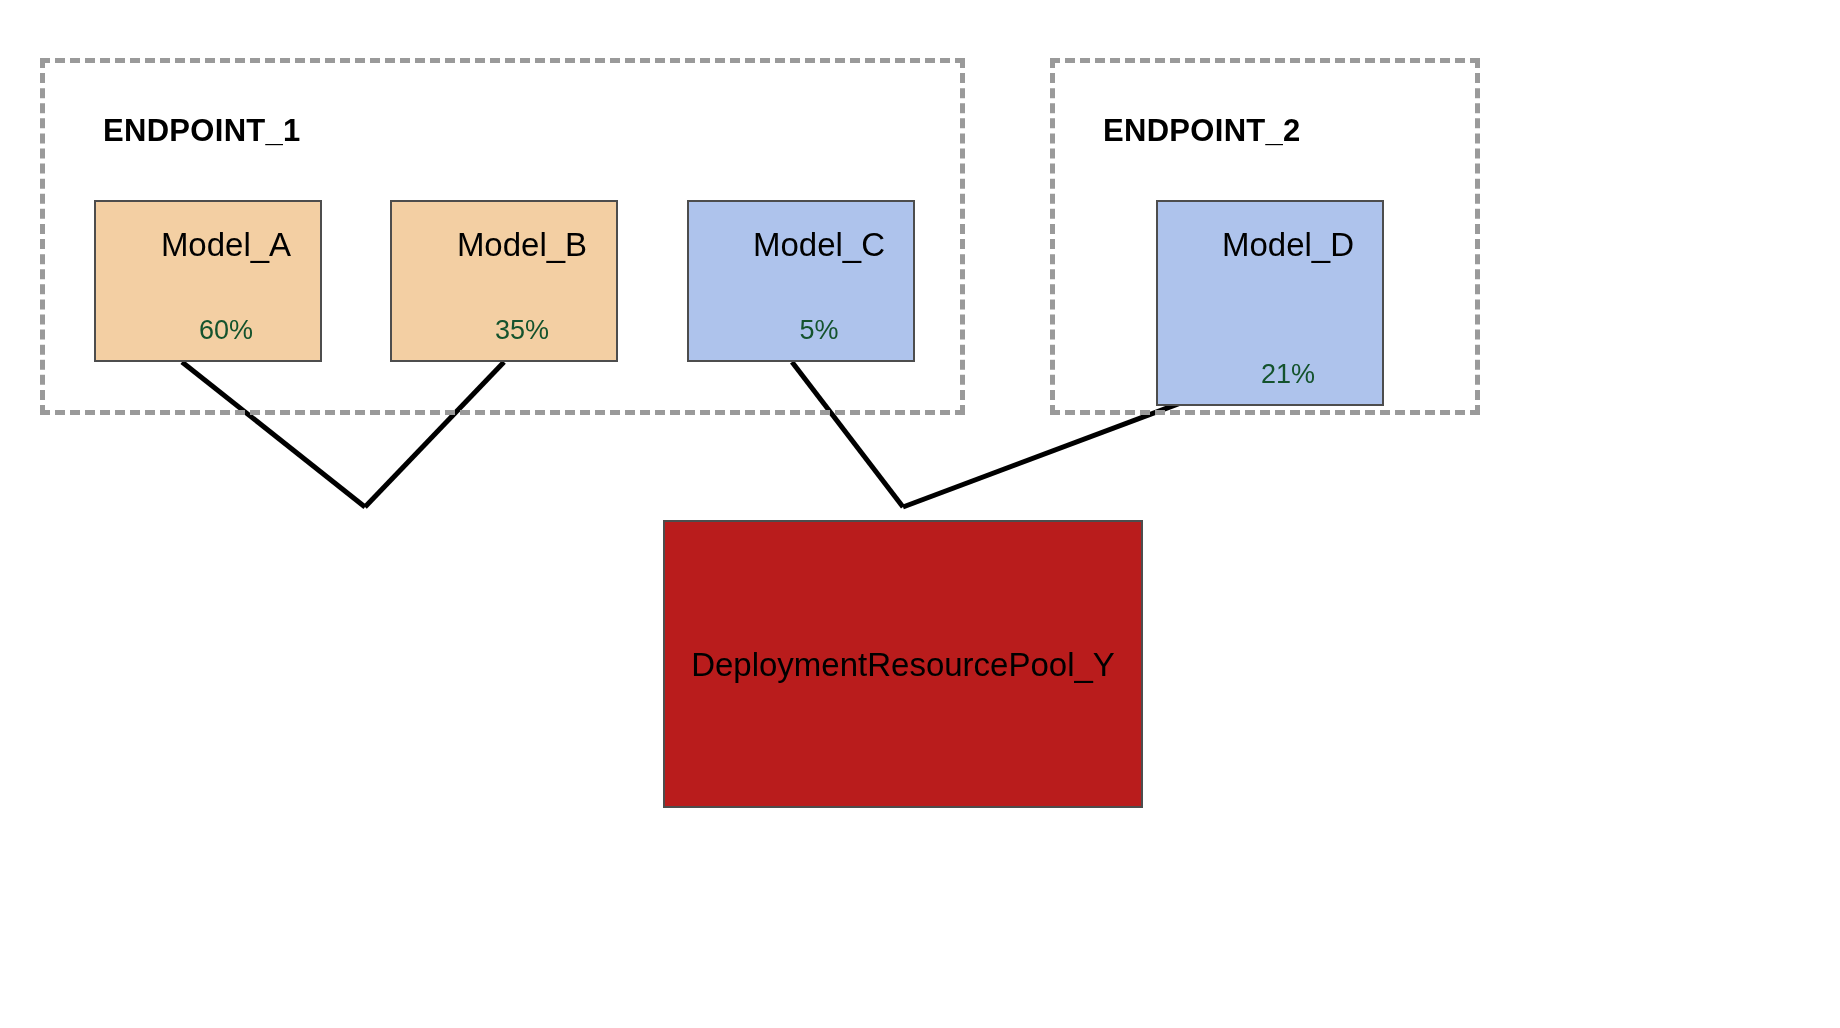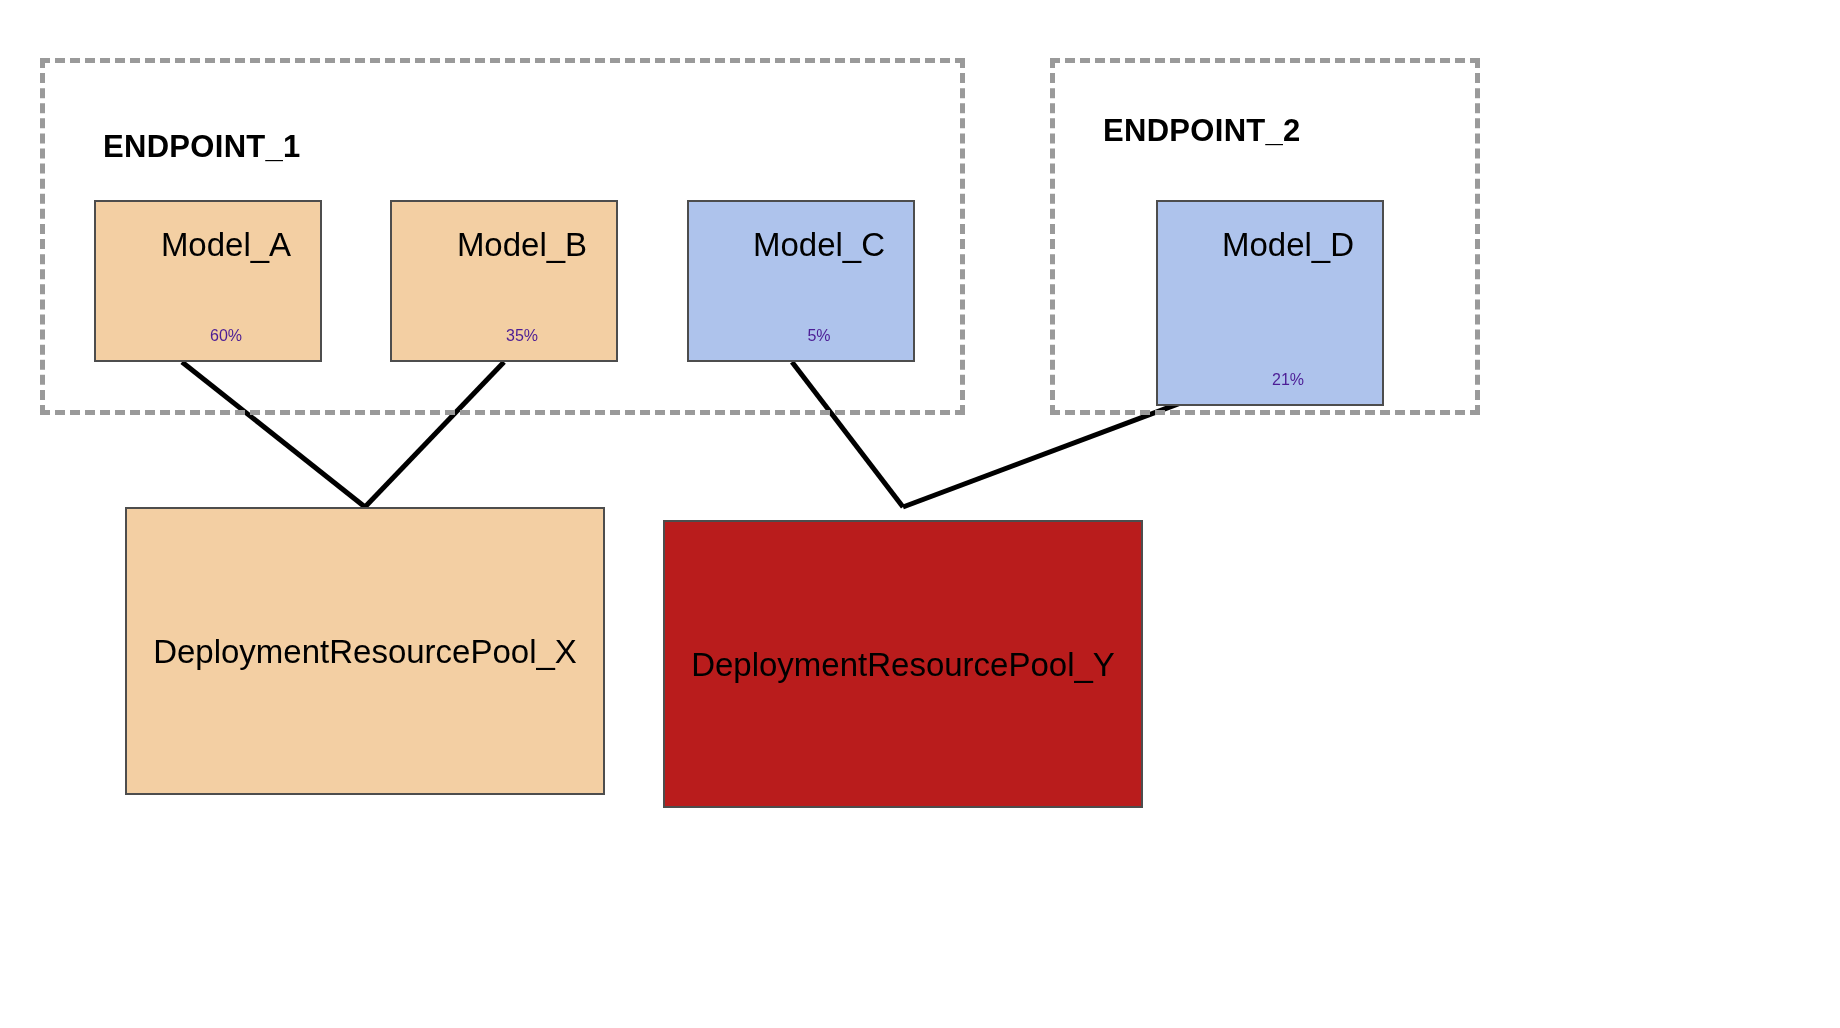--- a/index.html
+++ b/index.html
@@ -57,22 +57,22 @@
     padding-left: 36px;
   }
   .model-name {
     font-size: 33px;
     color: #000000;
     line-height: 1;
     margin-top: 26px;
     white-space: nowrap;
   }
   .model-pct {
-    font-size: 16px;
-    color: #4c1d95;
+    font-size: 27px;
+    color: #14532d;
     line-height: 1;
     position: absolute;
     bottom: 16px;
     white-space: nowrap;
   }
   
   .pool-box {
     position: absolute;
     box-sizing: border-box;
     border: 2.5px solid #4d4d4d;
@@ -94,21 +94,21 @@
 <div id="canvas">
 
   <svg id="edges" viewBox="0 0 1840 1028" width="1840" height="1028" xmlns="http://www.w3.org/2000/svg">
     <line x1="182" y1="362" x2="365" y2="507" stroke="#000000" stroke-width="5" stroke-linecap="butt"></line>
     <line x1="504" y1="362" x2="365" y2="507" stroke="#000000" stroke-width="5" stroke-linecap="butt"></line>
     <line x1="792" y1="362" x2="903" y2="507" stroke="#000000" stroke-width="5" stroke-linecap="butt"></line>
     <line x1="1290" y1="362" x2="903" y2="507" stroke="#000000" stroke-width="5" stroke-linecap="butt"></line>
   </svg>
 
   <div class="group" style="left:40px; top:58px; width:925px; height:357px;"></div>
-  <div class="group-title" style="left:103px; top:113px;margin-top:16px;">ENDPOINT_1</div>
+  <div class="group-title" style="left:103px; top:113px;">ENDPOINT_1</div>
 
   <div class="group" style="left:1050px; top:58px; width:430px; height:357px;"></div>
   <div class="group-title" style="left:1103px; top:113px;">ENDPOINT_2</div>
 
   <div class="model-box" style="left:94px; top:200px; width:228px; height:162px; background:#f3cfa3;">
     <div class="model-name">Model_A</div>
     <div class="model-pct">60%</div>
   </div>
 
   <div class="model-box" style="left:390px; top:200px; width:228px; height:162px; background:#f3cfa3;">
@@ -119,21 +119,18 @@
   <div class="model-box" style="left:687px; top:200px; width:228px; height:162px; background:#aec3ec;">
     <div class="model-name">Model_C</div>
     <div class="model-pct">5%</div>
   </div>
 
   <div class="model-box" style="left:1156px; top:200px; width:228px; height:206px; background:#aec3ec;">
     <div class="model-name">Model_D</div>
     <div class="model-pct">21%</div>
   </div>
 
-  <div class="pool-box" style="left:125px; top:507px; width:480px; height:288px; background:#f3cfa3;">
-    <div class="pool-label">DeploymentResourcePool_X</div>
-  </div>
 
   <div class="pool-box" style="left:663px; top:520px; width:480px; height:288px; background:#b91c1c;">
     <div class="pool-label">DeploymentResourcePool_Y</div>
   </div>
 
 </div>
 
 </body></html>

